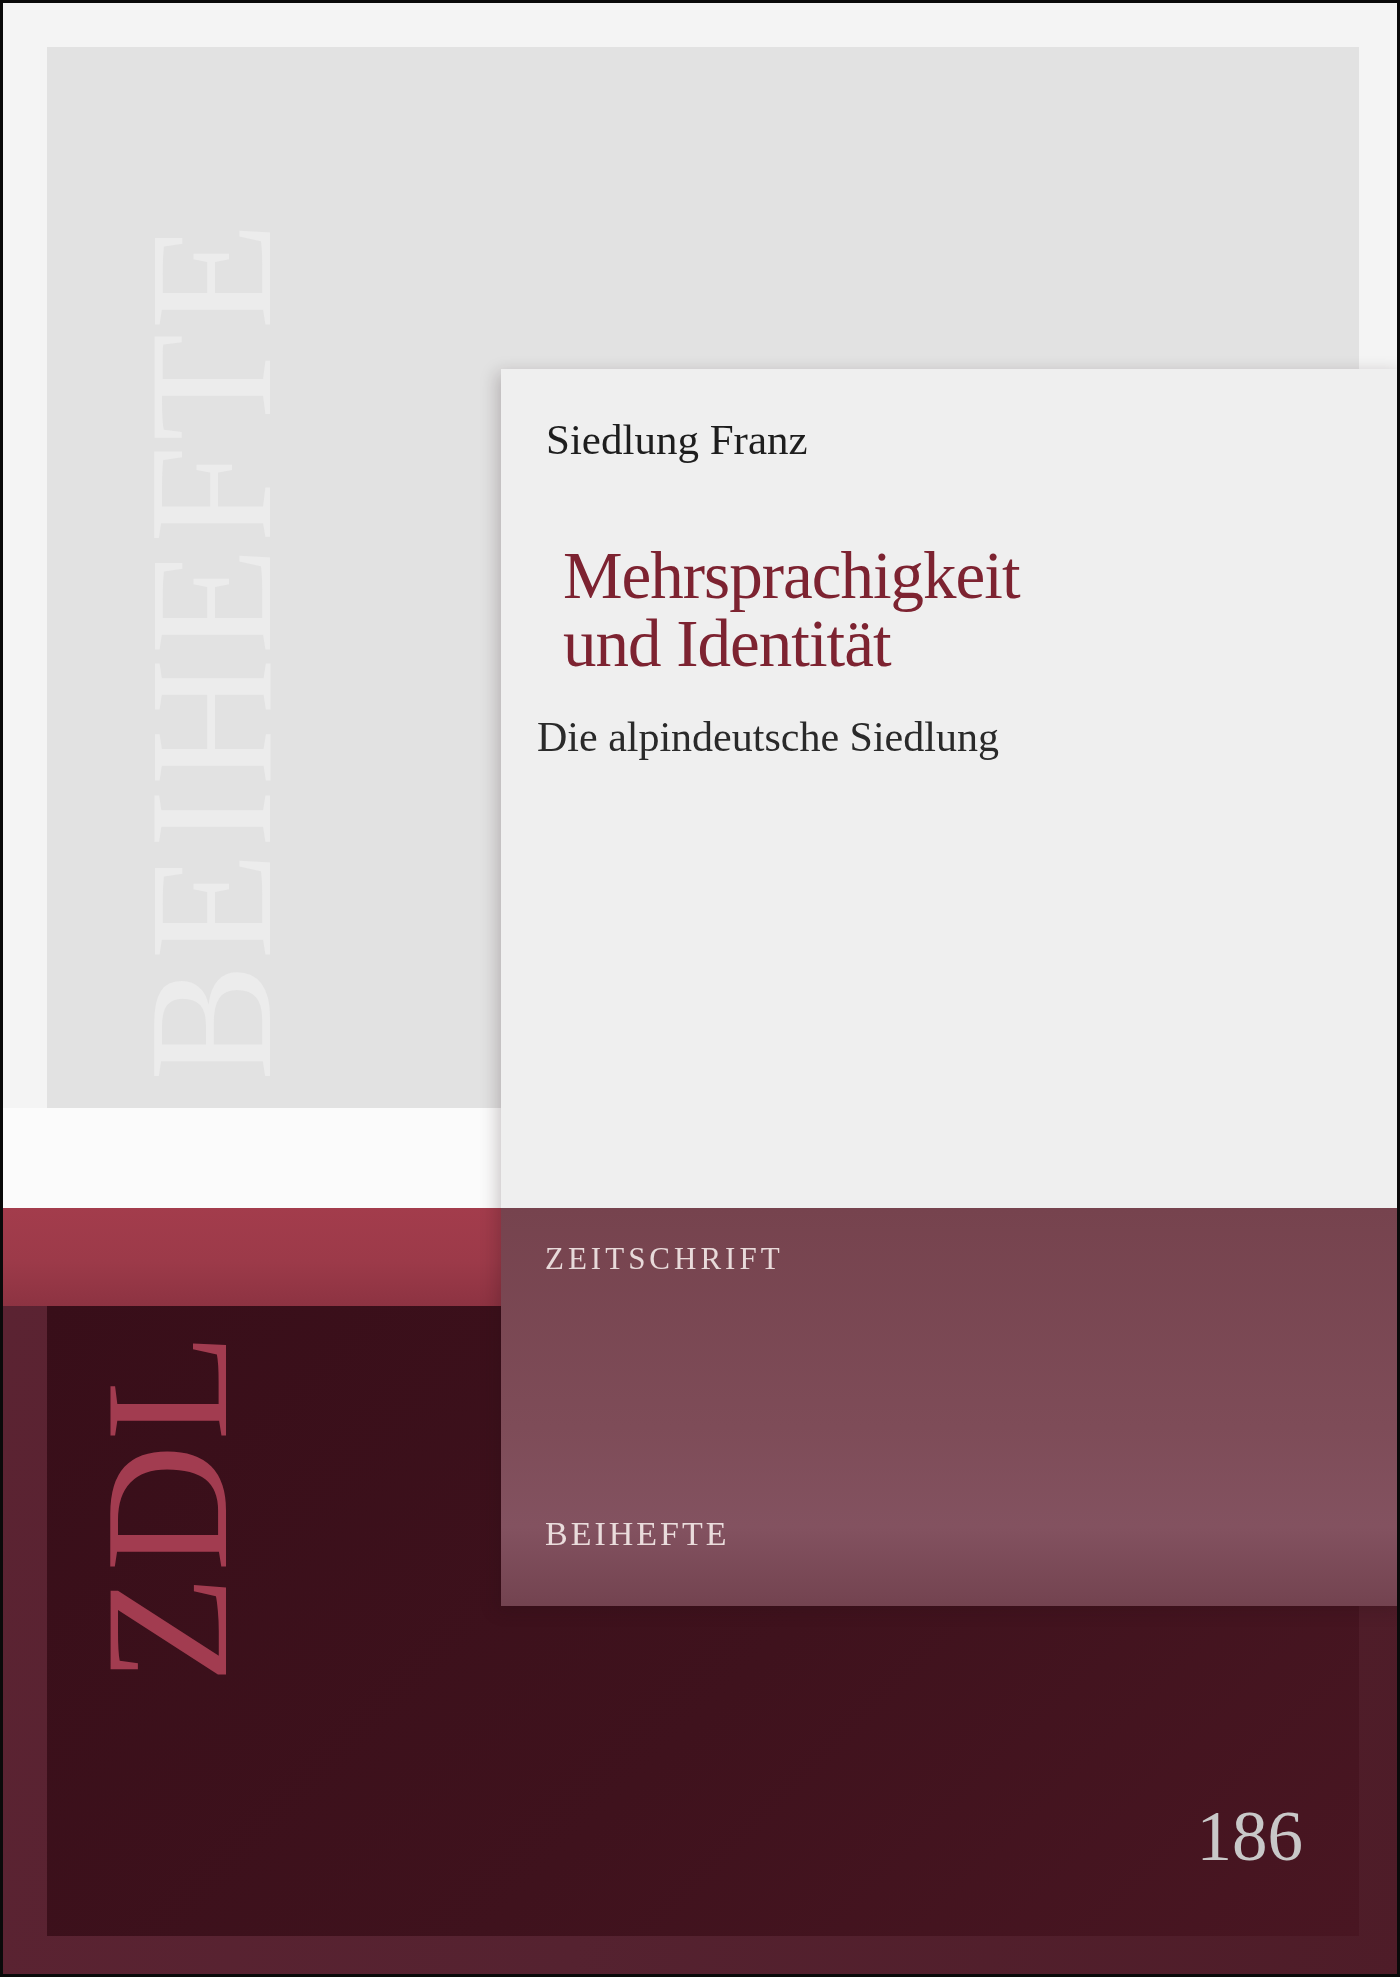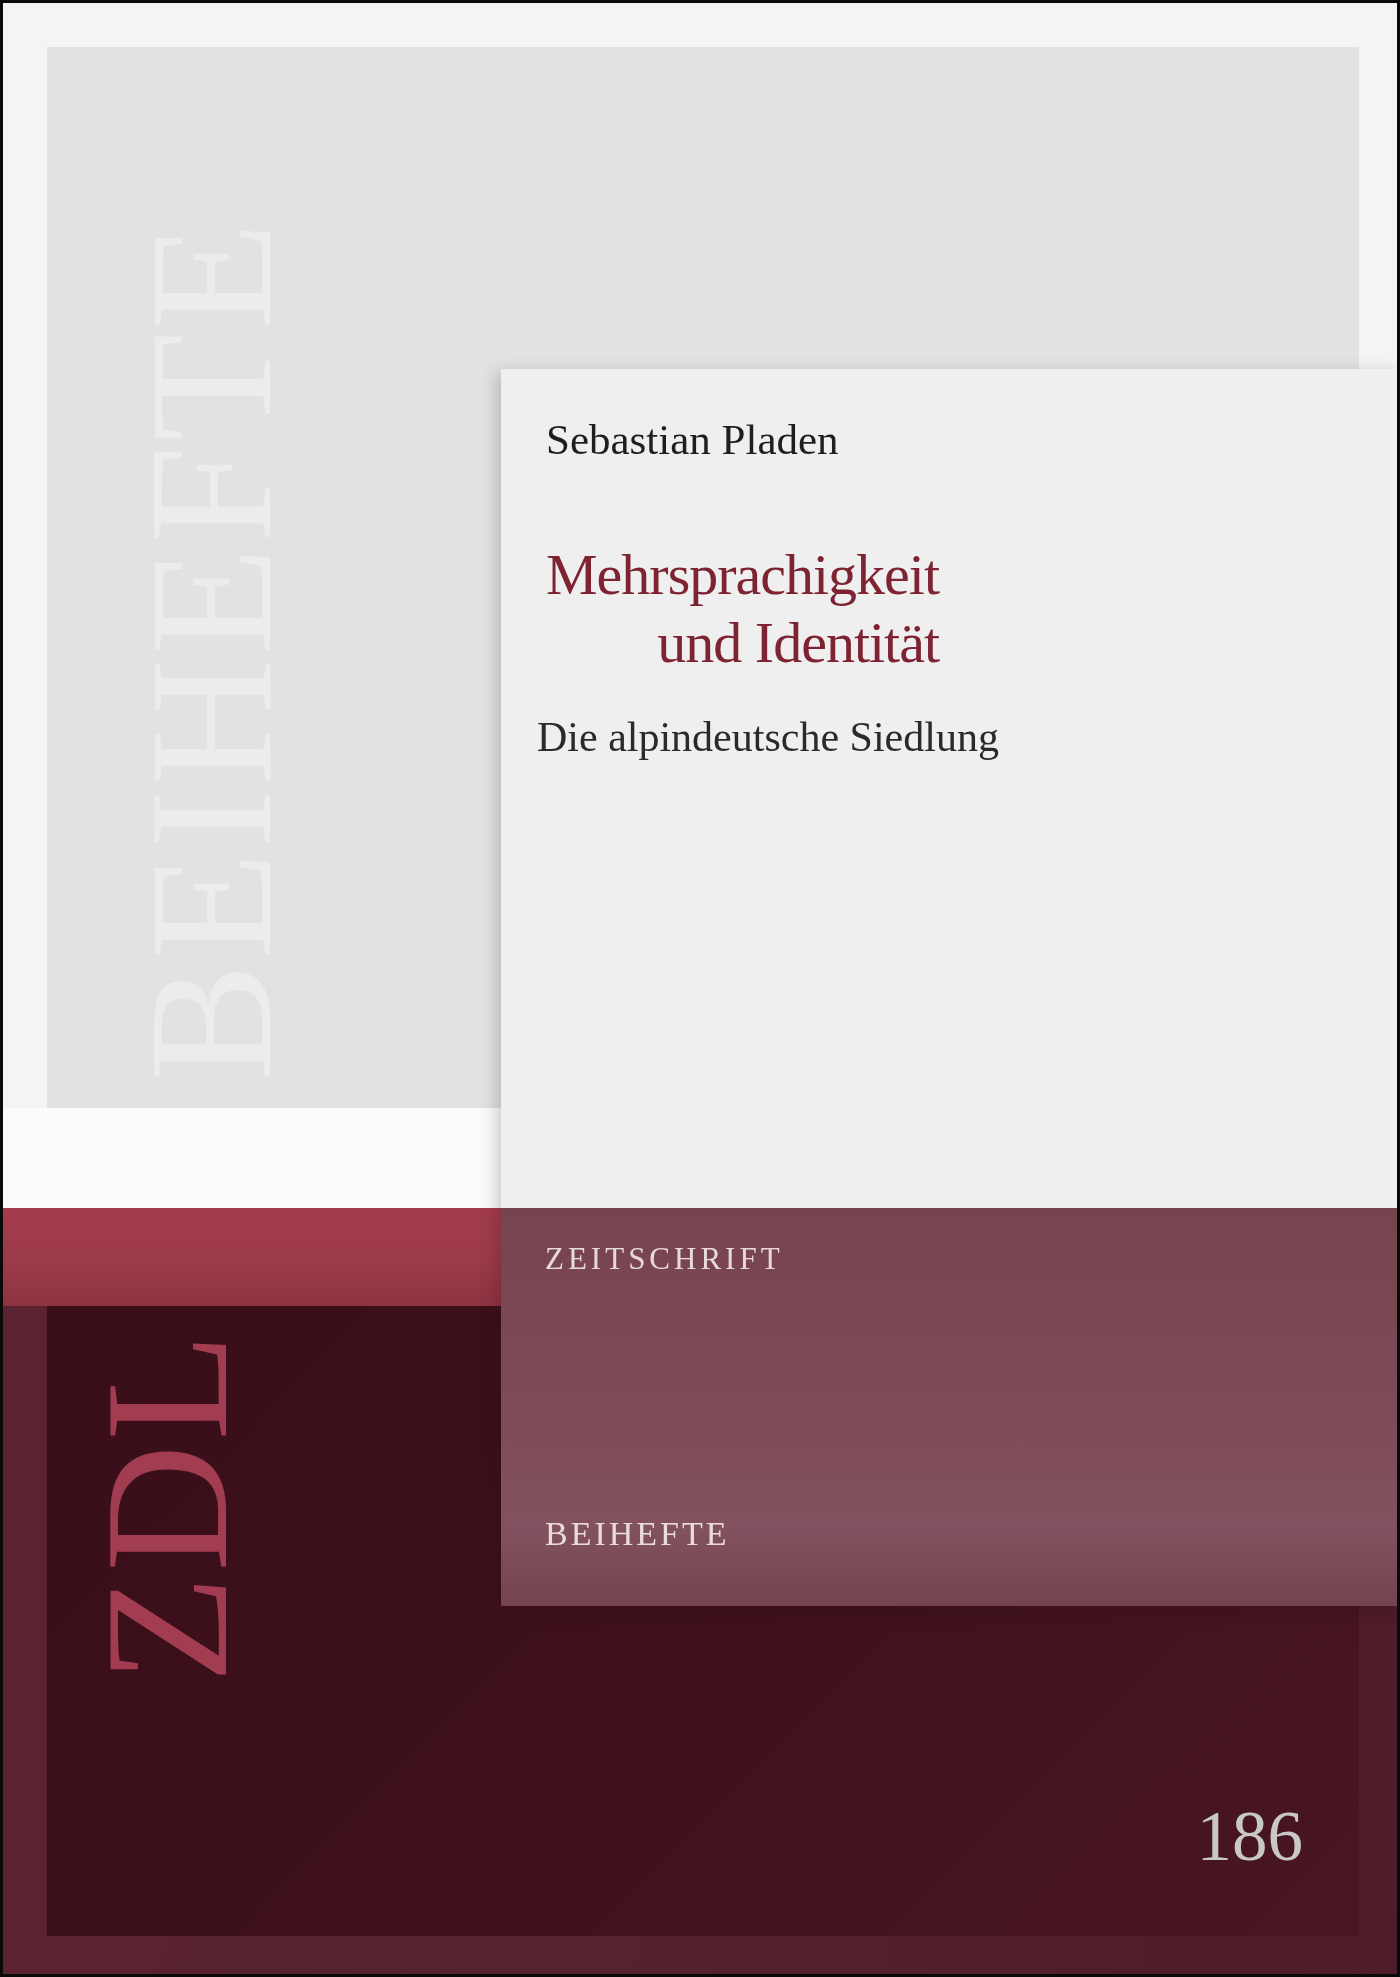--- a/index.html
+++ b/index.html
@@ -80,25 +80,24 @@
   .panel2-mauve {
     left: 0; top: 839px; width: 902px; height: 398px;
     background: linear-gradient(180deg, #76434e 0%, #7e4c58 55%, #835260 80%, #734350 100%);
   }
   .author {
     left: 45px; top: 49px;
     font-size: 43px; line-height: 1;
     color: #1e1e1e;
   }
   .book-title {
-    left: 45px; top: 172px;
-    font-size: 58px; line-height: 68px;
+    left: 62px; top: 172px;
+    font-size: 67px; line-height: 68px;
     letter-spacing: -1px;
     color: #7d2331;
-    text-align: right;
   }
   .book-subtitle {
     left: 36px; top: 341px;
     font-size: 42px; line-height: 55px;
     color: #2a2a2a;
   }
   .series-block {
     left: 44px; top: 26px;
     font-size: 31px; line-height: 50px;
     letter-spacing: 4px;
@@ -131,21 +130,21 @@
 
   <div class="abs bottom-backdrop"></div>
 
   <div class="abs dark-panel">
     <div class="abs spine-zdl">ZDL</div>
     <div class="abs volume">186</div>
   </div>
 
   <div class="abs panel2">
     <div class="abs panel2-light">
-      <div class="abs author">Sebastian Pladen</div>
+      <div class="abs author">Siedlung Franz</div>
       <div class="abs book-title">
         <div>Mehrsprachigkeit</div>
         <div>und Identität</div>
       </div>
       <div class="abs book-subtitle">
         <div>Die alpindeutsche Siedlung</div>
       </div>
     </div>
     <div class="abs panel2-mauve">
       <div class="abs series-block">

